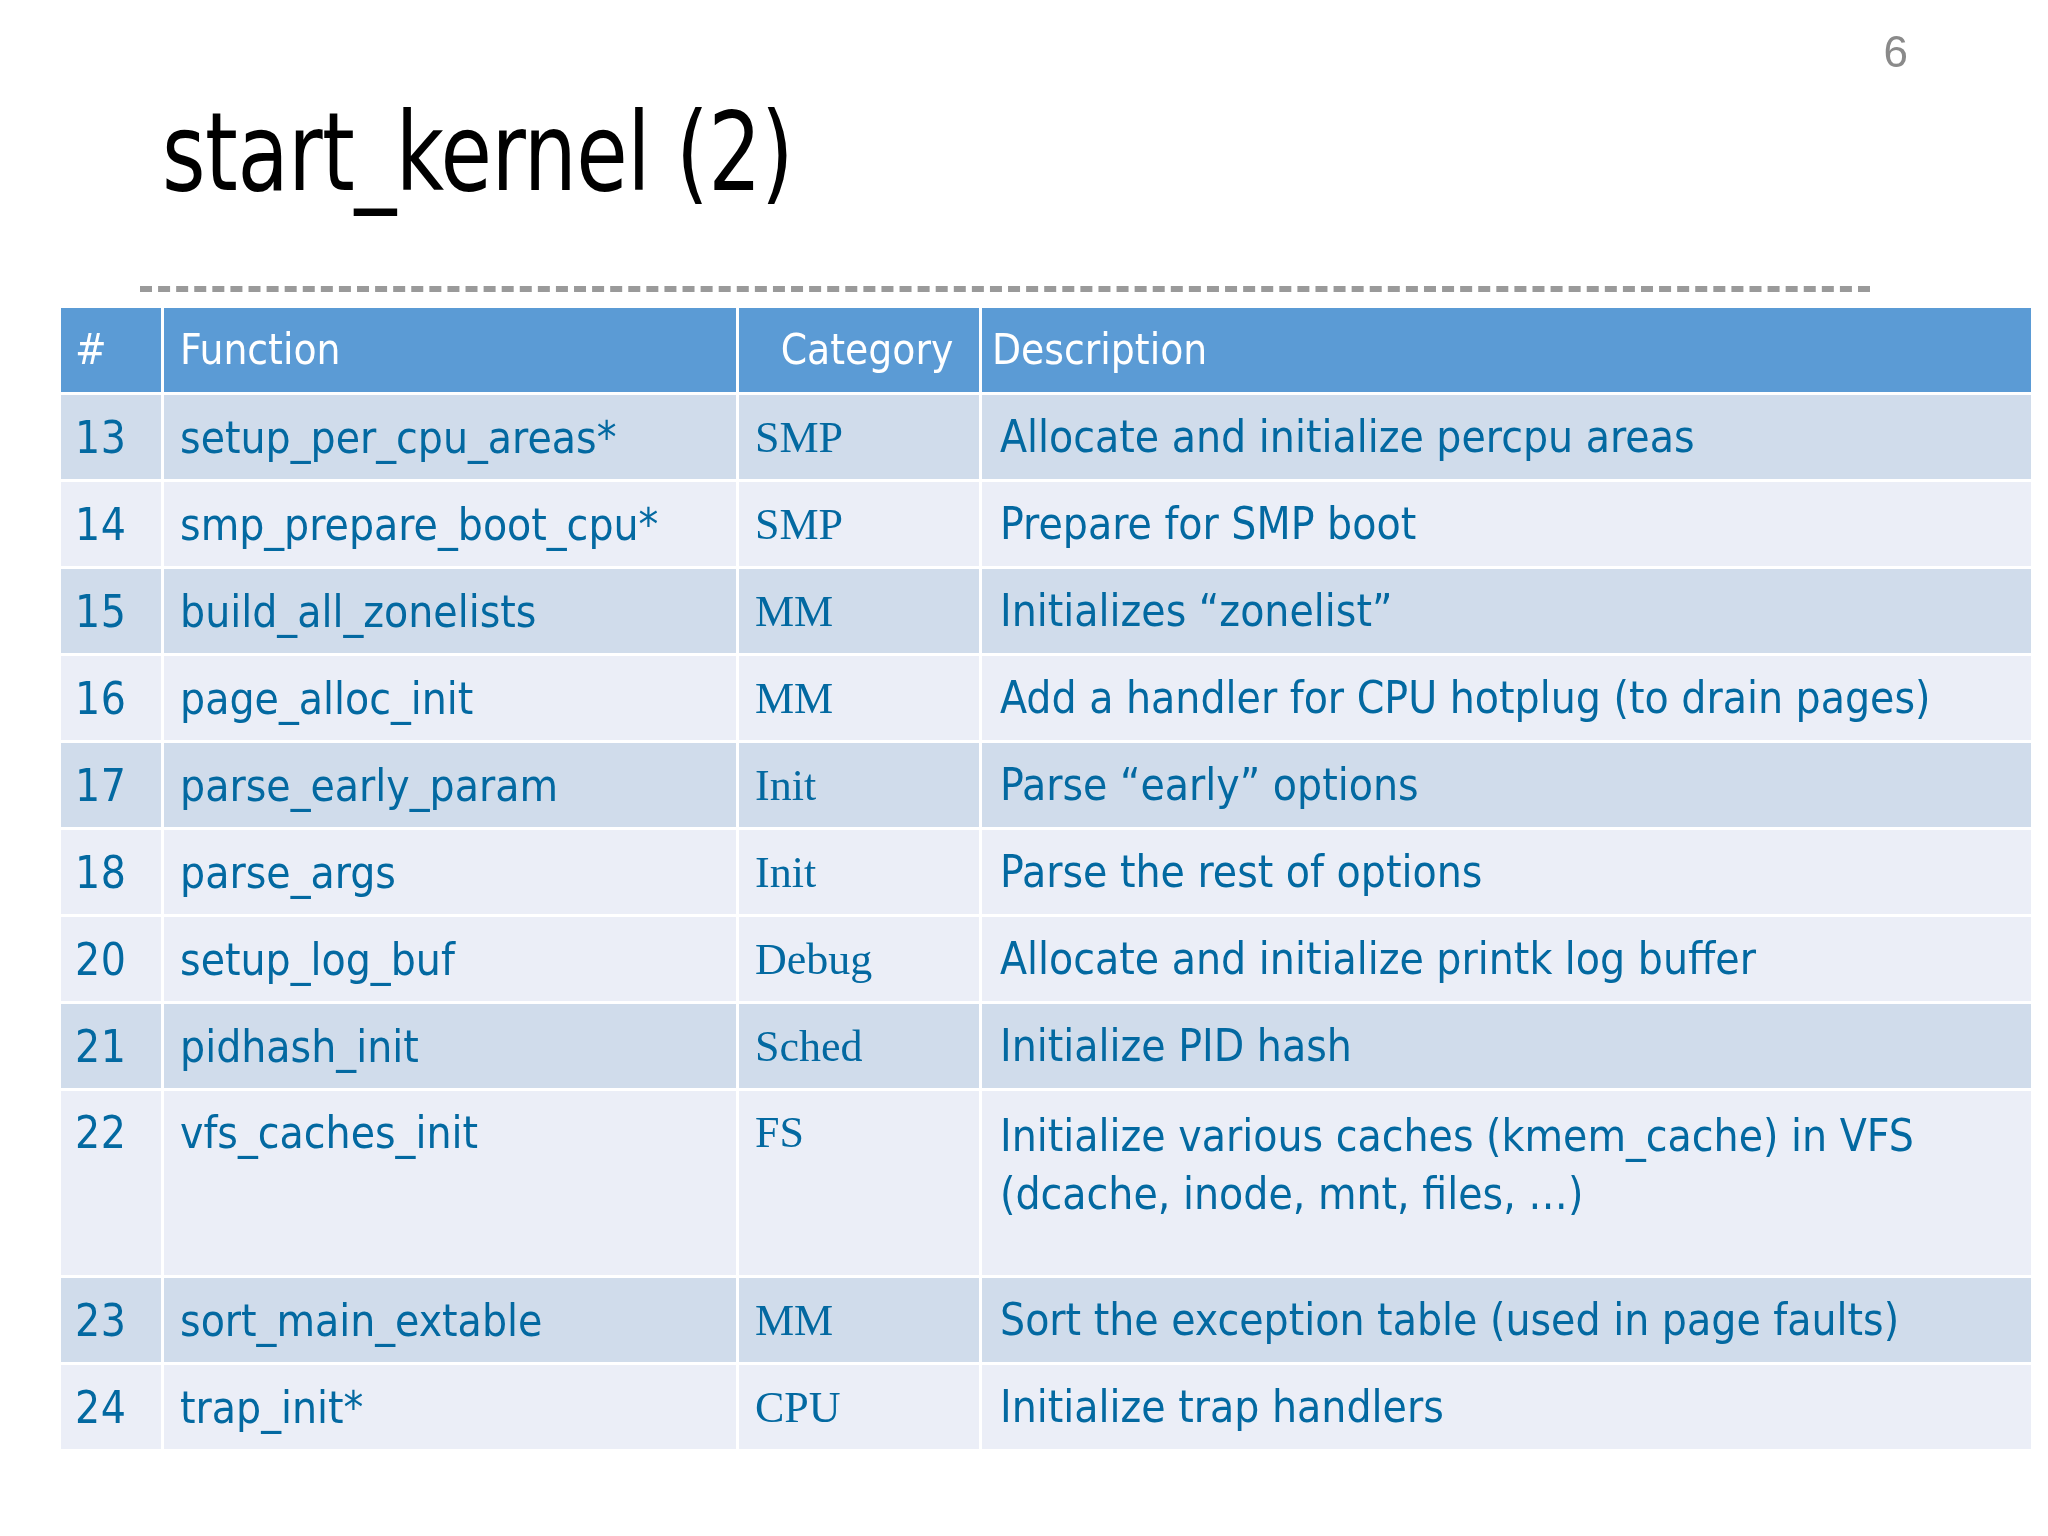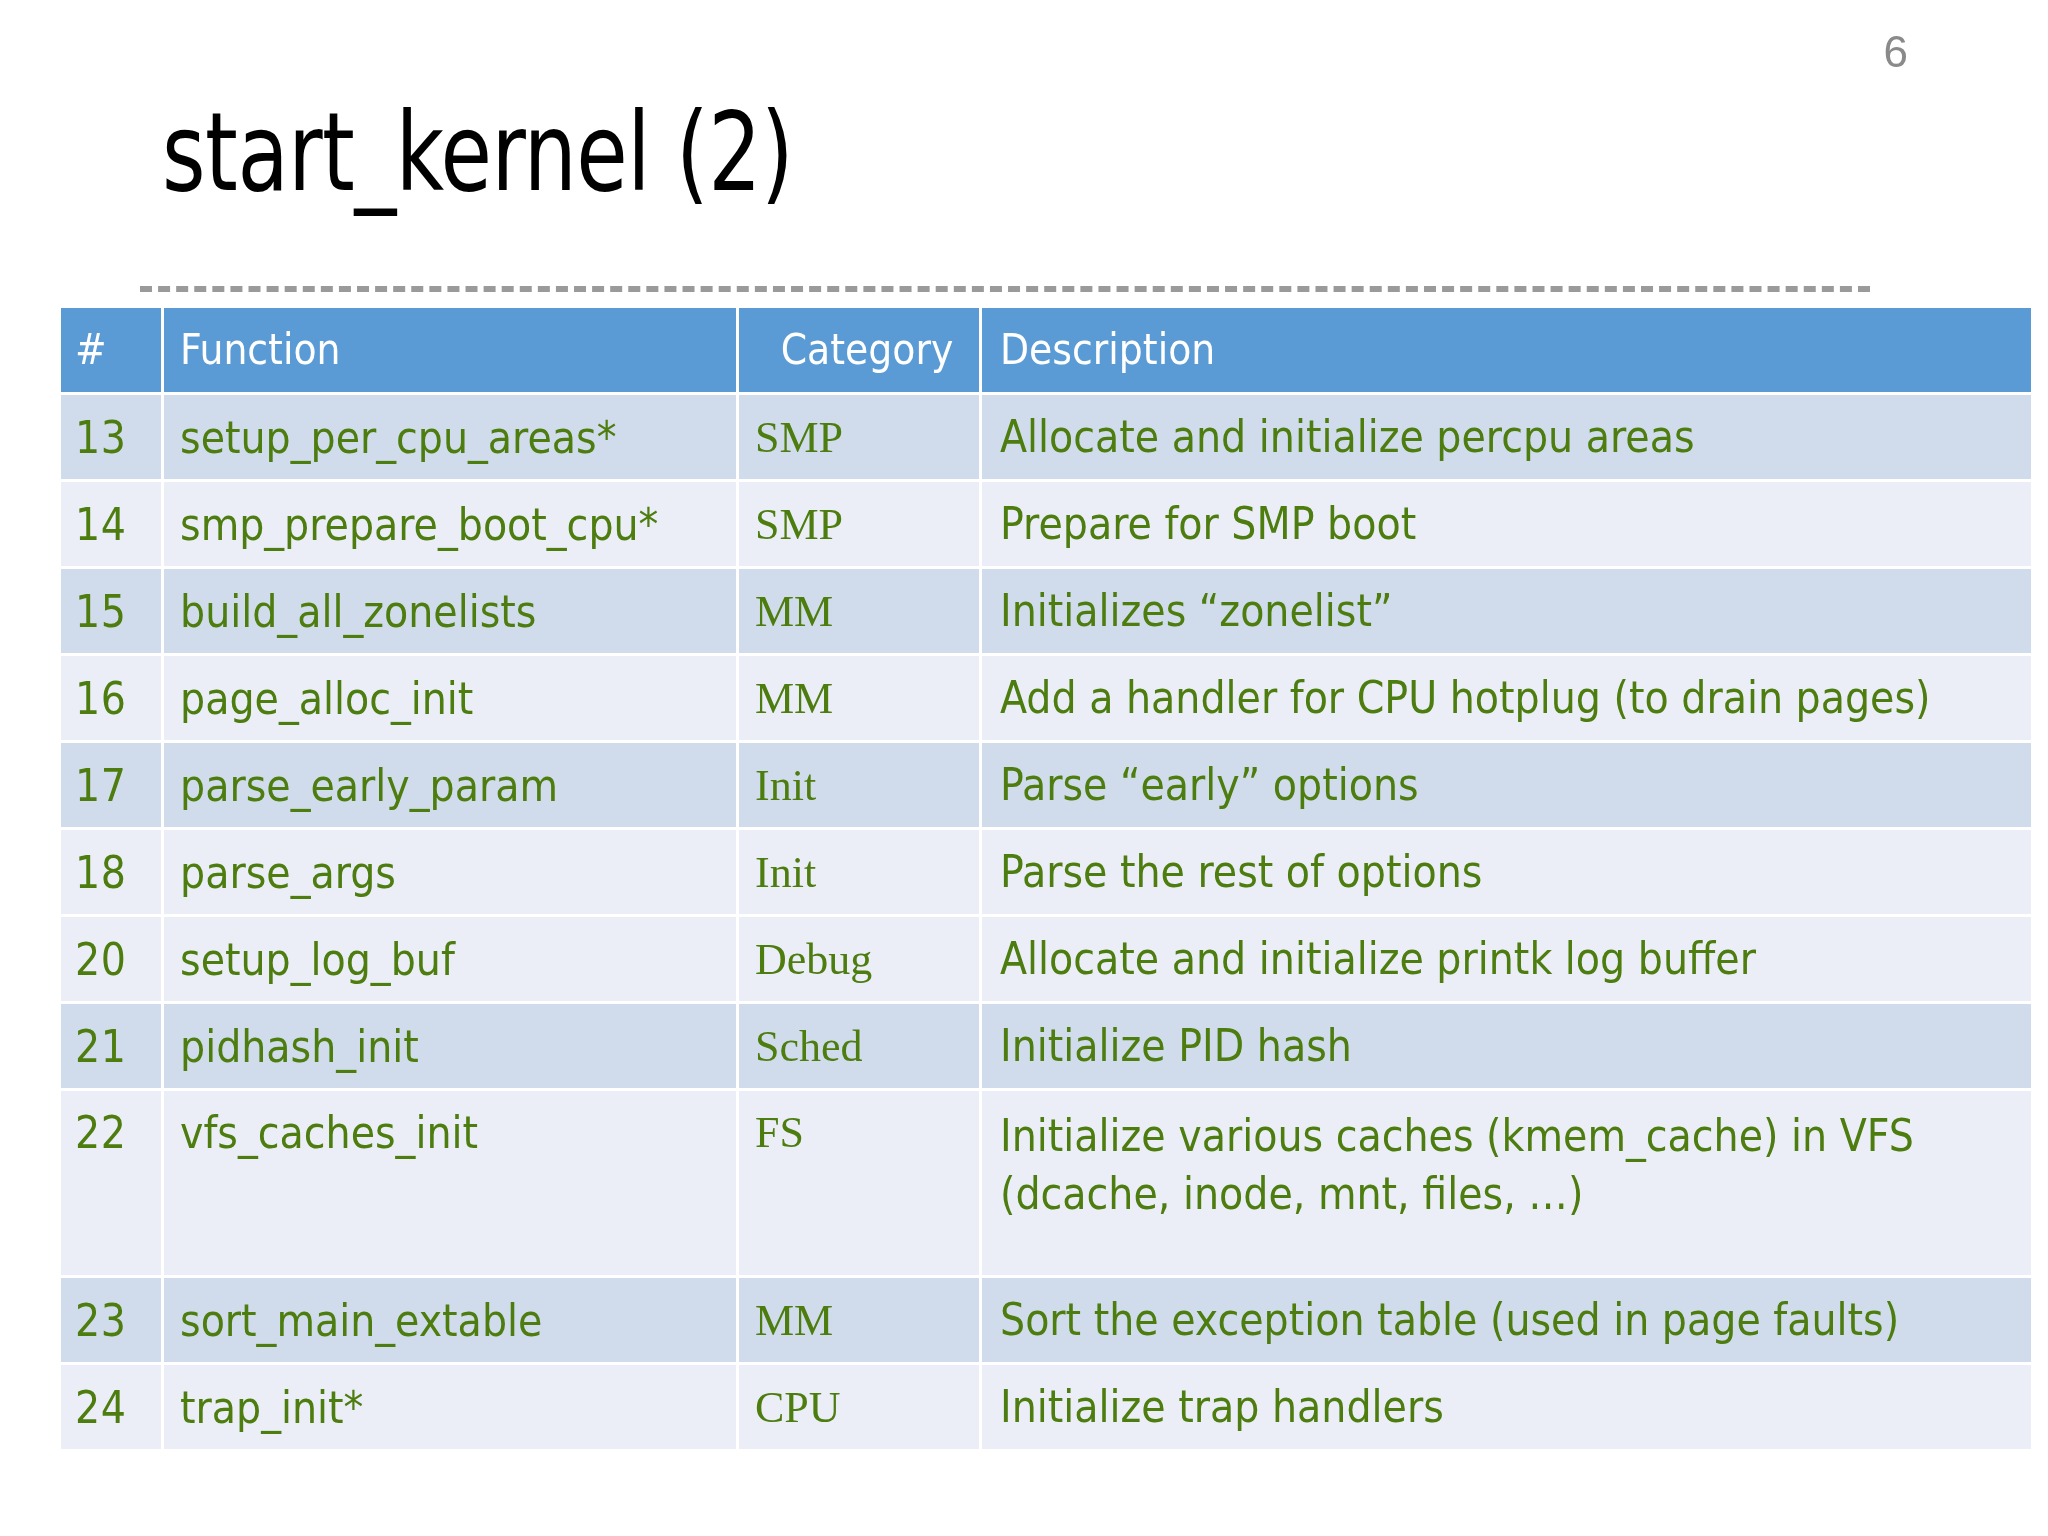--- a/index.html
+++ b/index.html
@@ -88,29 +88,29 @@
     color: #ffffff;
     font-weight: 700;
     font-size: 42px;
     height: 84px;
     line-height: 84px;
     font-family: "DejaVu Sans Condensed", "Liberation Sans Narrow", "Liberation Sans", sans-serif;
   }
   thead th.h-num   { padding-left: 14px; }
   thead th.h-fn    { padding-left: 16px; }
   thead th.h-cat   { padding-left: 16px; text-align: center; }
-  thead th.h-desc  { padding-left: 18px; margin-left: 37px; }
+  thead th.h-desc  { padding-left: 10px; margin-left: 37px; }
 
   
   tbody tr.row-odd  td { background: #D0DCEB; }
   tbody tr.row-even td { background: #EBEEF7; }
 
   tbody td {
     font-size: 44px;
-    color: #4d7c0f;
+    color: #0369a1;
     height: 84px;
     font-family: "DejaVu Sans Condensed", "Liberation Sans Narrow", "Liberation Sans", sans-serif;
   }
   tbody td.t-num {
     padding-left: 14px;
     letter-spacing: 0.5px;
   }
   tbody td.t-fn   { padding-left: 16px; margin-top: 14px; }
   tbody td.t-cat  { padding-left: 16px; font-family: Liberation Serif, serif; }
   tbody td.t-desc { padding-left: 18px; padding-right: 2px; }

